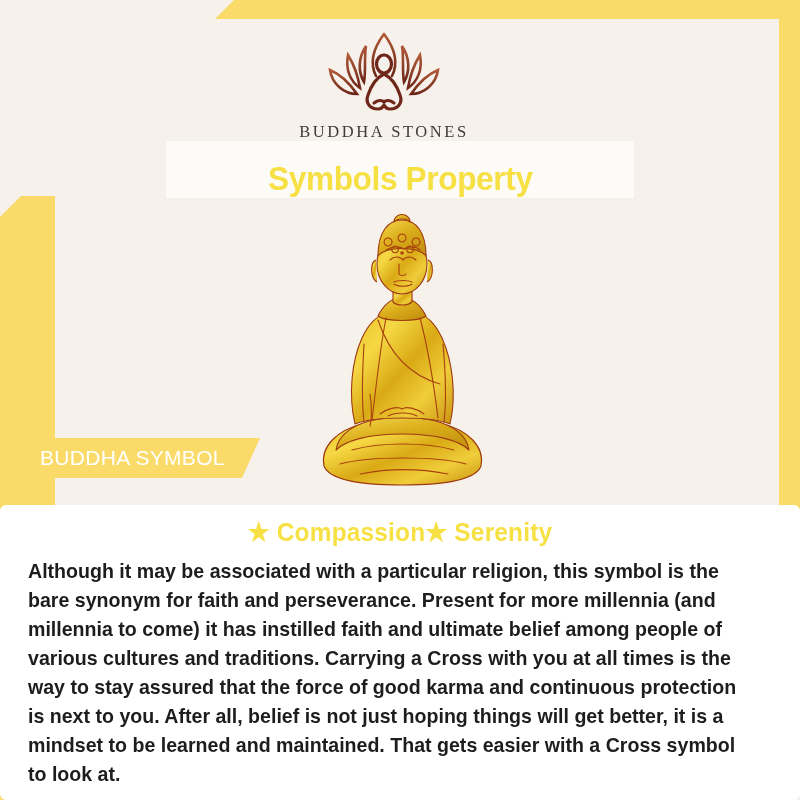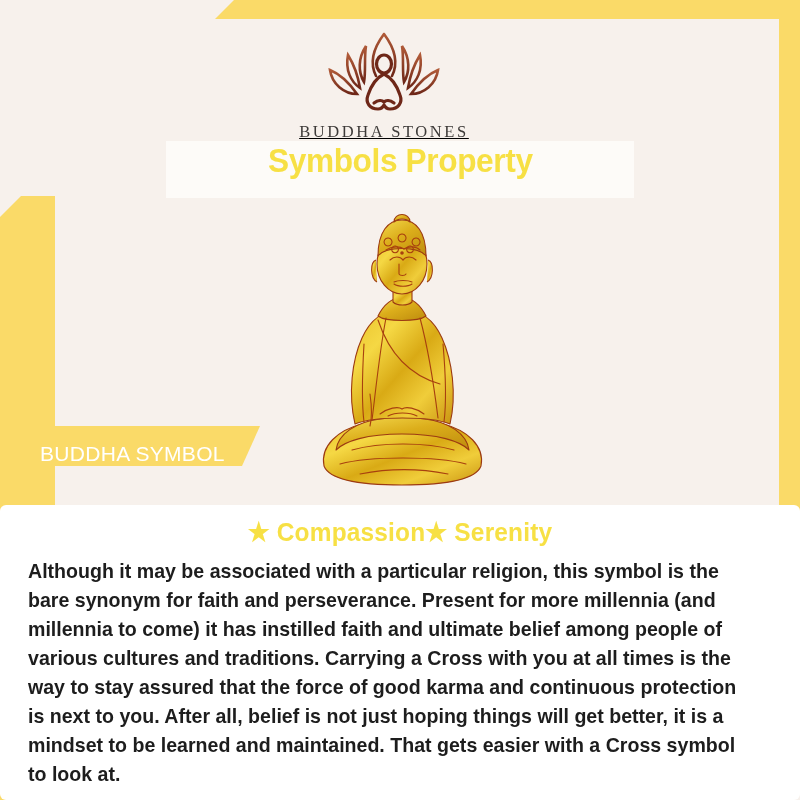--- a/index.html
+++ b/index.html
@@ -49,21 +49,20 @@
     clip-path: polygon(0 21px, 21px 0, 100% 0, 100% 100%, 0 100%);
   }
 
   
   .logo-block {
     position: absolute;
     top: 24px;
     left: 0;
     width: 768px;
     text-align: center;
-    text-decoration: underline;
   }
   .logo-mark {
     display: block;
     margin: 0 auto;
   }
   .logo-wordmark {
     margin-top: 2px;
     font-family: "Liberation Serif", serif;
     font-size: 16.5px;
     letter-spacing: 2.6px;
@@ -73,21 +72,21 @@
 
   
   .title-band {
     position: absolute;
     top: 141px;
     left: 166px;
     width: 468px;
     height: 57px;
     background: #fdfbf8;
     display: flex;
-    align-items: flex-start;
+    align-items: flex-end;
     justify-content: center;
   }
   .title-text {
     font-family: "Liberation Sans Narrow", "Liberation Sans", sans-serif;
     font-weight: 700;
     font-size: 34px;
     color: #f7e044;
     letter-spacing: -0.4px;
     transform: scaleX(0.93);
     white-space: nowrap;
@@ -98,28 +97,28 @@
     position: absolute;
     top: 198px;
     left: 300px;
     width: 205px;
     height: 295px;
   }
 
   
   .badge {
     position: absolute;
-    top: 426px;
+    top: 438px;
     left: 18px;
     width: 242px;
     height: 40px;
     background: #fada68;
     clip-path: polygon(0 0, 100% 0, calc(100% - 18px) 100%, 0 100%);
     display: flex;
-    align-items: flex-end;
+    align-items: center;
   }
   .badge-label {
     padding-left: 22px;
     font-size: 21px;
     color: #ffffff;
     letter-spacing: 0.3px;
     font-weight: 400;
     white-space: nowrap;
   }
 

